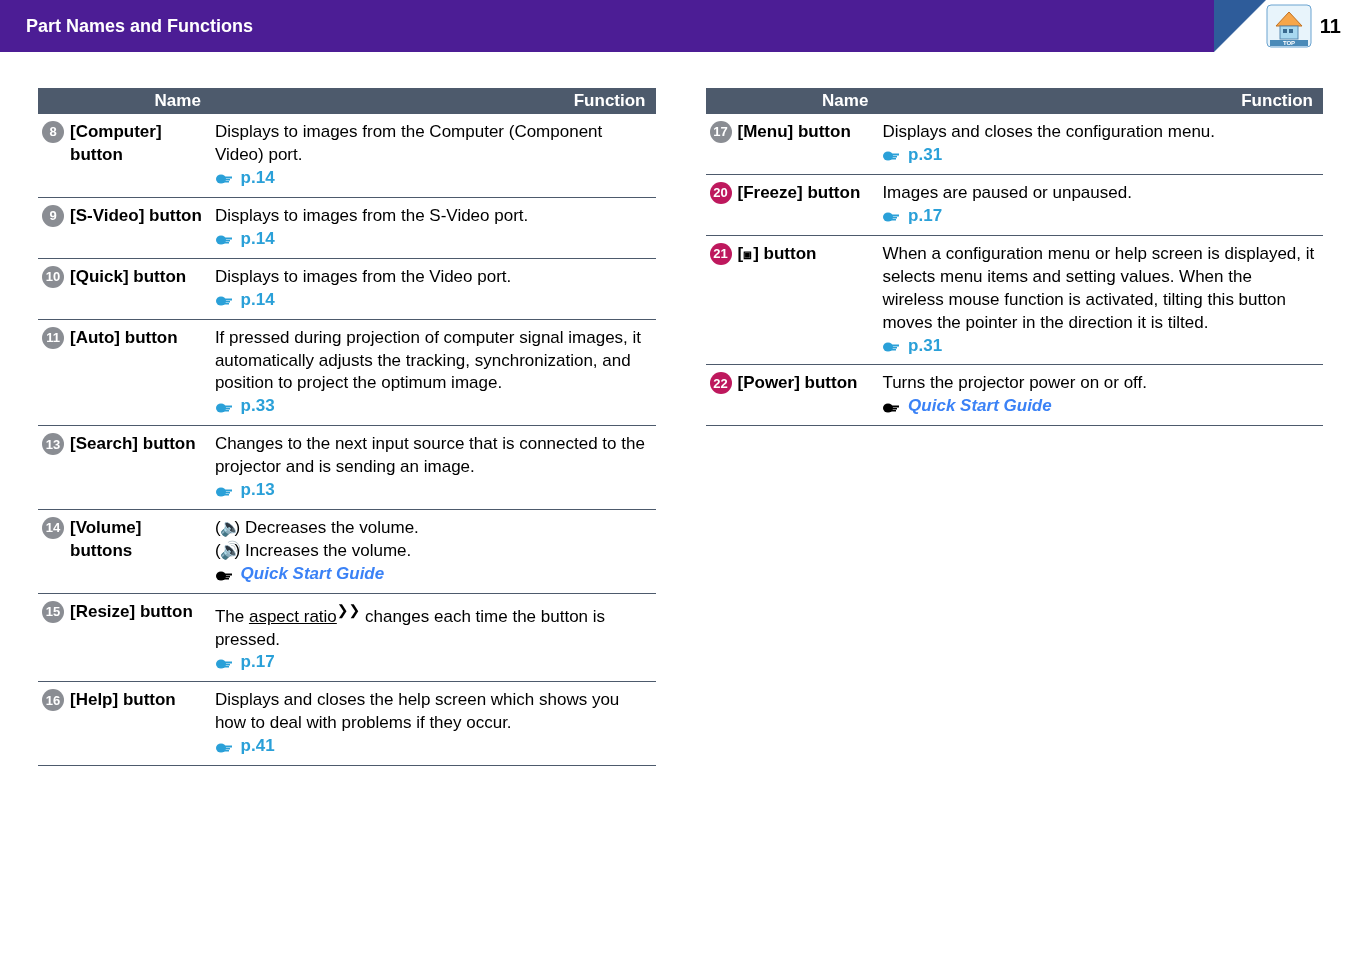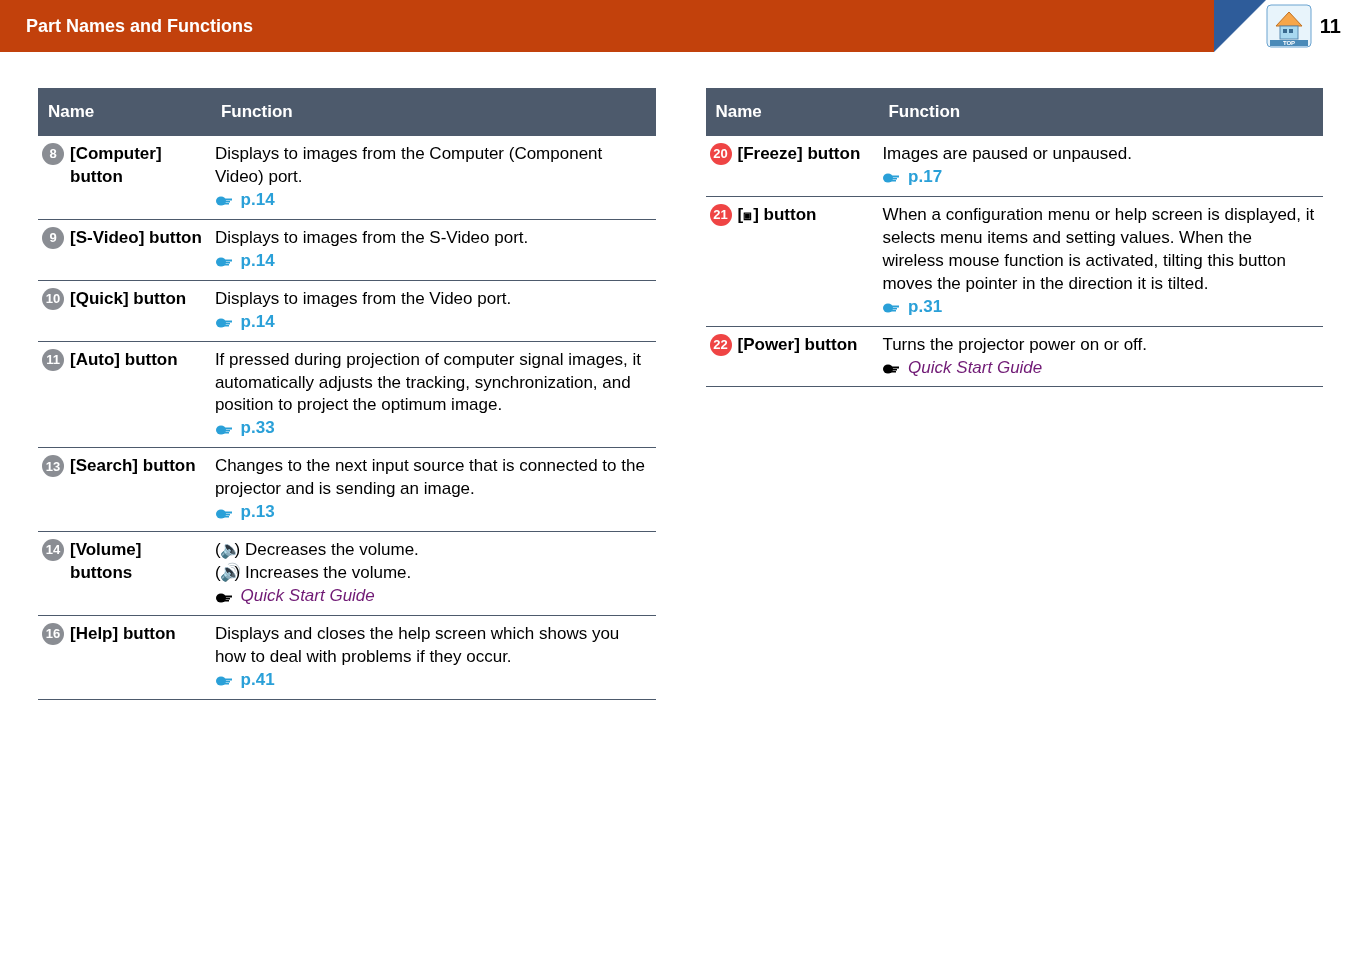--- a/index.html
+++ b/index.html
@@ -4,21 +4,21 @@
 <style>
   * { margin: 0; padding: 0; box-sizing: border-box; }
   body {
     font-family: Arial, Helvetica, sans-serif;
     width: 1351px;
     height: 954px;
     background: #fff;
     position: relative;
   }
   .header {
-    background: #c2410c;
+    background: #4c1d95;
     height: 52px;
     display: flex;
     align-items: center;
     justify-content: space-between;
     padding-left: 26px;
     position: relative;
   }
   .header-title {
     color: #fff;
     font-size: 18px;
@@ -55,22 +55,22 @@
     flex: 1;
   }
   table {
     width: 100%;
     border-collapse: collapse;
   }
   thead th {
     background: #4d5a6c;
     color: #fff;
     font-weight: bold;
-    padding: 14px 10px;
-    text-align: left;
+    padding: 3px 10px;
+    text-align: right;
     font-size: 17px;
   }
   thead th:first-child { width: 28%; }
   tbody tr { border-bottom: 1.5px solid #4d5a6c; }
   tbody td {
     padding: 7px 8px 7px 4px;
     font-size: 17px;
     line-height: 1.35;
     vertical-align: top;
   }
@@ -82,35 +82,35 @@
     align-items: center;
     justify-content: center;
     width: 22px;
     height: 22px;
     border-radius: 50%;
     color: #fff;
     font-size: 13px;
     flex-shrink: 0;
   }
   .b-gray { background: #8a8d93; }
-  .b-teal { background: #ef4444; }
+  .b-teal { background: #be185d; }
   .page-link {
     color: #2aa0d8;
     font-weight: bold;
   }
   .page-link .hand {
     display: inline-block;
     vertical-align: middle;
     margin-right: 3px;
     width:18px;
     height:12px;
   }
   .guide-link {
-    color: #701a75;
-    font-weight: normal;
+    color: #3b82f6;
+    font-weight: bold;
     font-style: italic;
   }
   .guide-link .hand {
     display: inline-block;
     vertical-align: middle;
     margin-right: 3px;
     width:18px;
     height:12px;
   }
   .glossary {
@@ -230,20 +230,32 @@
             </td>
             <td>(<span class="vol-icon">🔈</span>) Decreases the volume.<br>(<span class="vol-icon">🔊</span>) Increases the volume.<br><span class="guide-link"><svg class="hand" viewBox="0 0 18 12">
                   <ellipse cx="6" cy="7" rx="5" ry="4.5" fill="#000"></ellipse>
                   <rect x="9" y="4.5" width="8" height="2" fill="#000"></rect>
                   <rect x="9" y="7" width="6" height="1.5" fill="#000"></rect>
                   <rect x="9" y="9" width="5" height="1.5" fill="#000"></rect>
                 </svg> Quick Start Guide</span></td>
           </tr>
           <tr>
             <td class="name-cell">
+              <span class="bullet b-gray">15</span>
+              <span class="name-text">[Resize] button</span>
+            </td>
+            <td>The <span class="glossary">aspect ratio</span><span class="glossary-arrow">❯❯</span> changes each time the button is pressed.<br><span class="page-link"><svg class="hand" viewBox="0 0 18 12">
+                  <ellipse cx="6" cy="7" rx="5" ry="4.5" fill="#2aa0d8"></ellipse>
+                  <rect x="9" y="4.5" width="8" height="2" fill="#2aa0d8"></rect>
+                  <rect x="9" y="7" width="6" height="1.5" fill="#2aa0d8"></rect>
+                  <rect x="9" y="9" width="5" height="1.5" fill="#2aa0d8"></rect>
+                </svg> p.17</span></td>
+          </tr>
+          <tr>
+            <td class="name-cell">
               <span class="bullet b-gray">16</span>
               <span class="name-text">[Help] button</span>
             </td>
             <td>Displays and closes the help screen which shows you how to deal with problems if they occur.<br><span class="page-link"><svg class="hand" viewBox="0 0 18 12">
                   <ellipse cx="6" cy="7" rx="5" ry="4.5" fill="#2aa0d8"></ellipse>
                   <rect x="9" y="4.5" width="8" height="2" fill="#2aa0d8"></rect>
                   <rect x="9" y="7" width="6" height="1.5" fill="#2aa0d8"></rect>
                   <rect x="9" y="9" width="5" height="1.5" fill="#2aa0d8"></rect>
                 </svg> p.41</span></td>
           </tr>
@@ -254,20 +266,32 @@
     <table>
       <thead>
         <tr>
           <th>Name</th>
           <th>Function</th>
         </tr>
       </thead>
       <tbody id="right-body">
           <tr>
             <td class="name-cell">
+              <span class="bullet b-gray">17</span>
+              <span class="name-text">[Menu] button</span>
+            </td>
+            <td>Displays and closes the configuration menu.<br><span class="page-link"><svg class="hand" viewBox="0 0 18 12">
+                  <ellipse cx="6" cy="7" rx="5" ry="4.5" fill="#2aa0d8"></ellipse>
+                  <rect x="9" y="4.5" width="8" height="2" fill="#2aa0d8"></rect>
+                  <rect x="9" y="7" width="6" height="1.5" fill="#2aa0d8"></rect>
+                  <rect x="9" y="9" width="5" height="1.5" fill="#2aa0d8"></rect>
+                </svg> p.31</span></td>
+          </tr>
+          <tr>
+            <td class="name-cell">
               <span class="bullet b-teal">20</span>
               <span class="name-text">[Freeze] button</span>
             </td>
             <td>Images are paused or unpaused.<br><span class="page-link"><svg class="hand" viewBox="0 0 18 12">
                   <ellipse cx="6" cy="7" rx="5" ry="4.5" fill="#2aa0d8"></ellipse>
                   <rect x="9" y="4.5" width="8" height="2" fill="#2aa0d8"></rect>
                   <rect x="9" y="7" width="6" height="1.5" fill="#2aa0d8"></rect>
                   <rect x="9" y="9" width="5" height="1.5" fill="#2aa0d8"></rect>
                 </svg> p.17</span></td>
           </tr>

